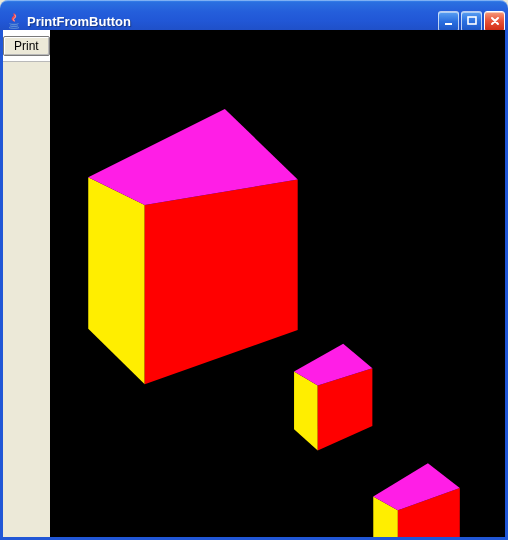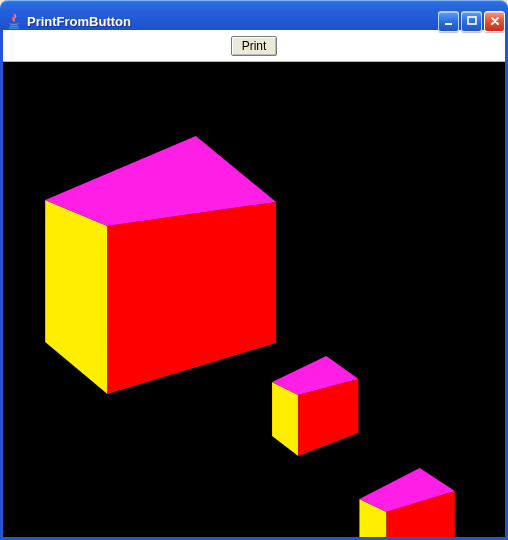--- a/index.html
+++ b/index.html
@@ -60,21 +60,21 @@
   }
   .win-btn svg { display:block; }
 
   
   .frame {
     border-left: 3px solid #2157d6;
     border-right: 3px solid #2157d6;
     border-bottom: 3px solid #2157d6;
     height: calc(540px - 30px);
     background: #ece9d8;
-    display: flex; flex-direction: column;
+    display: flex; 
   }
 
   
   .toolbar {
     background: #ffffff;
     height: 32px;
     display: flex;
     align-items: center;
     justify-content: center;
     border-bottom: 1px solid #b9b9b9;

